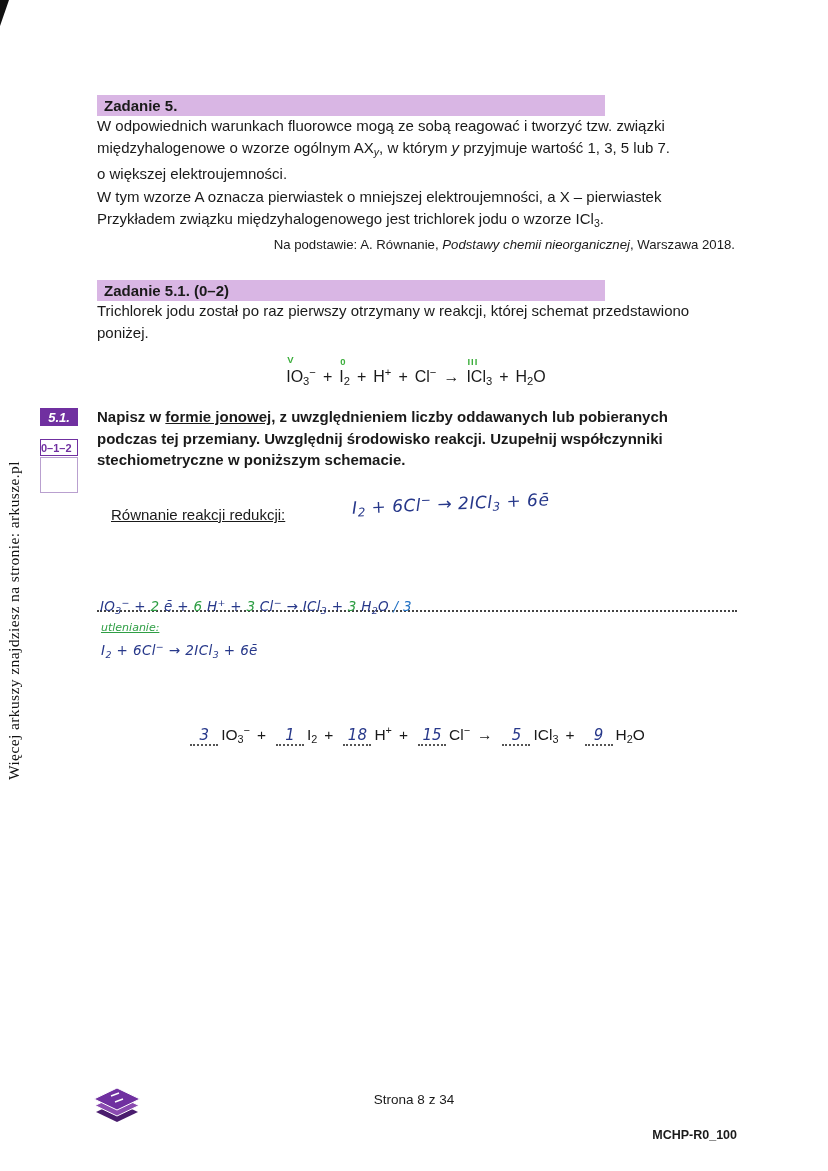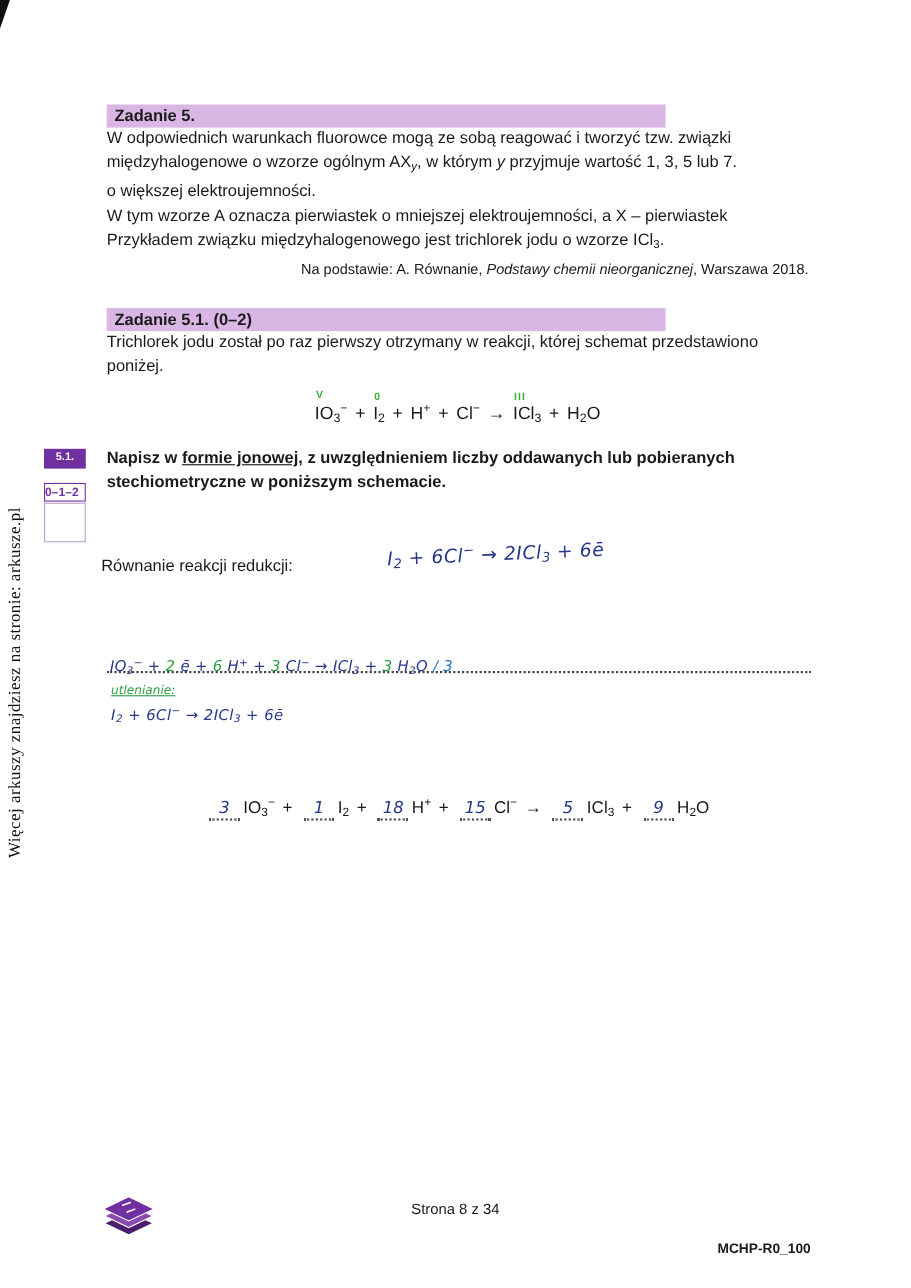--- a/index.html
+++ b/index.html
@@ -54,30 +54,30 @@
     color:var(--ox-green,#3cae3c);
   }
   #scheme {
     position:absolute; left:97px; width:638px; top:366px;
     text-align:center; font-size:16px;
   }
 
   .margin-block { position:absolute; left:40px; top:408px; width:38px; }
   .badge {
     background:var(--badge-bg,#7030a0); color:#fff; font-weight:bold;
-    font-size:10px; text-align:center; height:18px; padding-top:2px;
+    font-size:13px; text-align:center; height:18px; padding-top:2px;font-style:italic;
   }
   .score {
     border:1.5px solid var(--badge-bg,#7030a0); color:var(--badge-bg,#7030a0);
     font-weight:bold; font-size:11px; text-align:left; height:17px;
     padding-top:2px; background:#fff; margin-top:13px;
   }
   .scorebox { border:1px solid #b9a0cf; height:36px; background:#fff; margin-top:1px; }
 
-  .reduction-label { position:absolute; left:92px; top:506px; }
+  .reduction-label { position:absolute; left:111px; top:506px;text-decoration:underline; }
 
   .hw {
     font-family:"DejaVu Sans", sans-serif; font-style:italic;
     color:var(--hw-blue,#27388a);
   }
   #hw-top {
     position:absolute; left:352px; top:492px; font-size:17px;
     transform:rotate(-2.5deg); letter-spacing:.5px;
   }
 
@@ -147,20 +147,21 @@
   <div class="equation" id="scheme"><span class="term"><span class="ox">V</span><span><span>IO</span><span class="sub">3</span><span class="sup">−</span></span></span><span class="op">+</span><span class="term"><span class="ox">0</span><span><span>I</span><span class="sub">2</span></span></span><span class="op">+</span><span class="term"><span><span>H</span><span class="sup">+</span></span></span><span class="op">+</span><span class="term"><span><span>Cl</span><span class="sup">−</span></span></span><span class="op">→</span><span class="term"><span class="ox">III</span><span><span>ICl</span><span class="sub">3</span></span></span><span class="op">+</span><span class="term"><span><span>H</span><span class="sub">2</span><span>O</span></span></span></div>
 
   <div class="margin-block">
     <div class="badge">5.1.</div>
     <div class="score">0–1–2</div>
     <div class="scorebox"></div>
   </div>
 
   <div class="para" id="instr">
     <div><span class="b">Napisz w </span><span class="b u">formie jonowej</span><span class="b">, z uwzględnieniem liczby oddawanych lub pobieranych</span></div>
+    <div><span class="b">podczas tej przemiany. Uwzględnij środowisko reakcji. Uzupełnij współczynniki</span></div>
     <div><span class="b">stechiometryczne w poniższym schemacie.</span></div>
   </div>
 
   <div class="reduction-label">Równanie reakcji redukcji:</div>
 
   <div class="hw" id="hw-top"><span>I</span><span class="sub">2</span><span> + 6Cl</span><span class="sup">−</span><span> → 2ICl</span><span class="sub">3</span><span> + 6ē</span></div>
 
   <div class="dotted-line">
     <div class="hw" id="hw-line"><span>IO</span><span class="sub">3</span><span class="sup">−</span><span> + </span><span style="color: rgb(46, 158, 68);">2</span><span> ē  + </span><span style="color: rgb(46, 158, 68);">6</span><span> H</span><span class="sup">+</span><span> + </span><span style="color: rgb(46, 158, 68);">3</span><span> Cl</span><span class="sup">−</span><span>  →  </span><span>ICl</span><span class="sub">3</span><span>  + </span><span style="color: rgb(46, 158, 68);">3</span><span> H</span><span class="sub">2</span><span>O</span><span style="color: rgb(37, 115, 196);">  / 3</span></div>
   </div>

